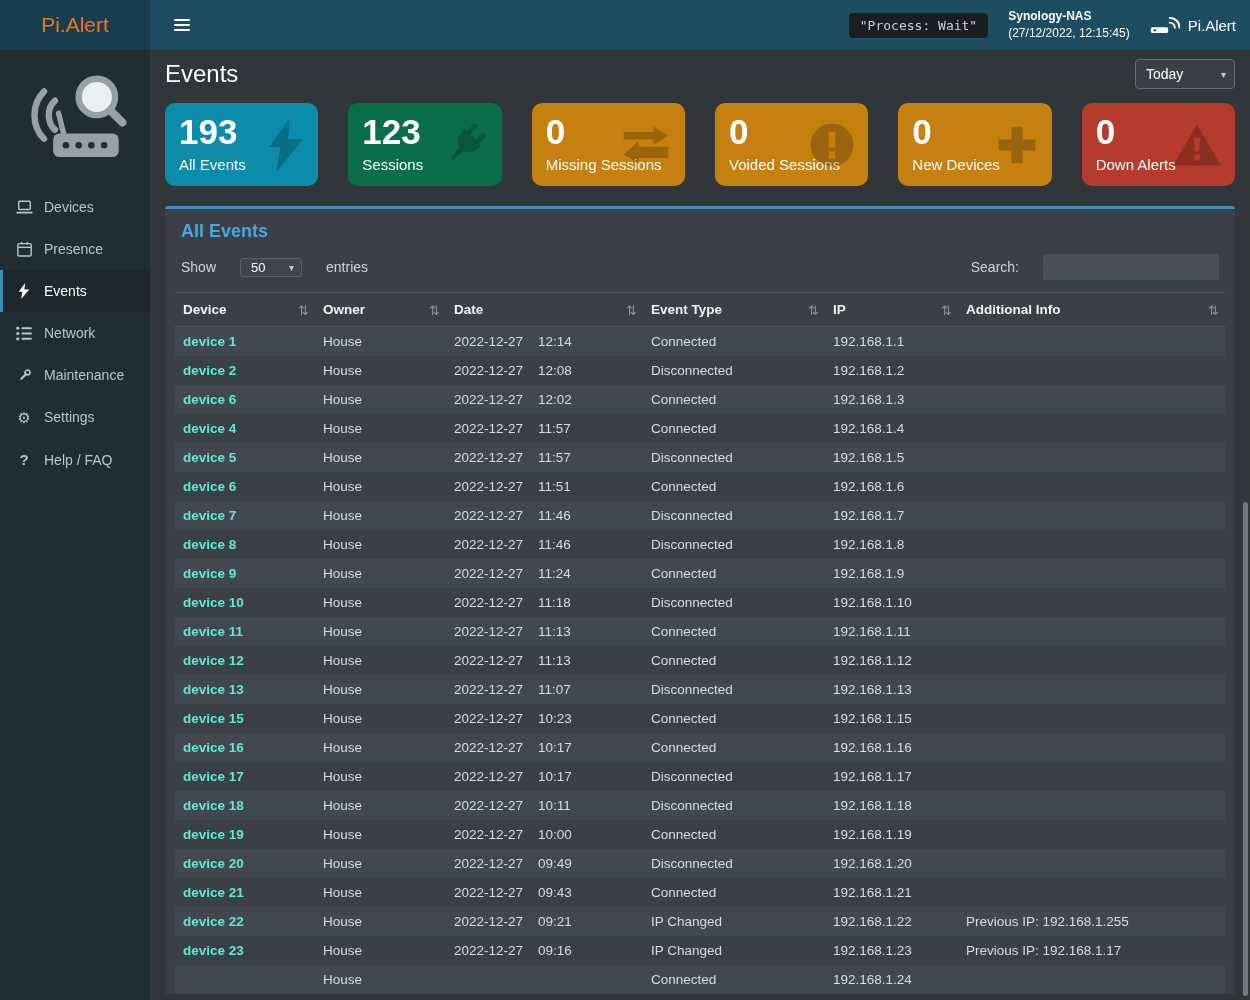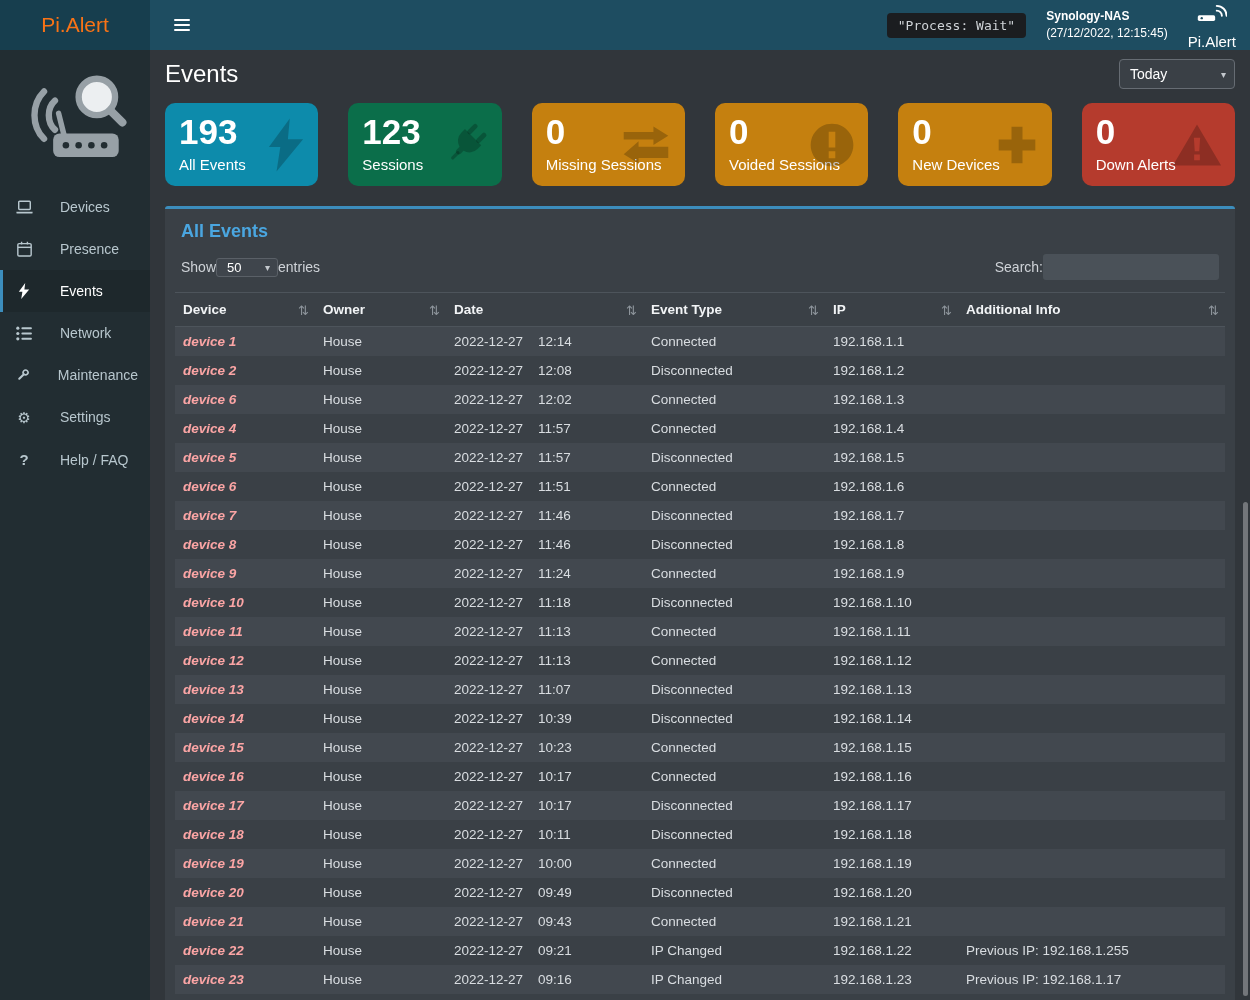--- a/index.html
+++ b/index.html
@@ -10,57 +10,57 @@
   
   .topbar{position:absolute;top:0;left:0;right:0;height:50px;background:#1e4d61;display:flex;align-items:center;z-index:10;}
   .logo-box{width:150px;height:50px;background:#173e4e;display:flex;align-items:center;justify-content:center;color:#f97316;font-size:21px;cursor:pointer;}
   .logo-box .bold{font-weight:400;}
   .hamburger{margin-left:16px;cursor:pointer;display:flex;flex-direction:column;gap:3px;padding:8px;}
   .hamburger span{display:block;width:16px;height:2px;background:#fff;border-radius:1px;}
   .topbar-right{margin-left:auto;display:flex;align-items:center;gap:20px;padding-right:14px;}
   .process-badge{background:#1b1d20;color:#cfd3d7;font-family:"DejaVu Sans Mono",monospace;font-size:13px;padding:5px 11px;border-radius:4px;}
   .nas-info{color:#fff;font-size:12px;line-height:1.45;}
   .nas-name{font-weight:700;}
-  .topbar-pialert{display:flex;align-items:center;gap:8px;color:#fff;font-size:15px;cursor:pointer;flex-direction:column;}
+  .topbar-pialert{display:flex;align-items:center;gap:8px;color:#fff;font-size:15px;cursor:pointer;}
   
   .sidebar{position:absolute;top:50px;left:0;width:150px;bottom:0;background:#222d32;z-index:9;}
   .logo-art{display:flex;justify-content:center;padding:16px 0 6px;color:#97a0a6;}
   .menu{margin-top:12px;}
-  .side-item{display:flex;align-items:center;gap:27px;padding:13px 12px;color:#b8c7ce;font-size:14px;cursor:pointer;border-left:3px solid transparent;}
+  .side-item{display:flex;align-items:center;gap:11px;padding:13px 12px;color:#b8c7ce;font-size:14px;cursor:pointer;border-left:3px solid transparent;}
   .side-item.active{background:#1e282c;color:#fff;border-left-color:#3c8dbc;}
   .side-icon{width:18px;display:inline-flex;justify-content:center;align-items:center;}
   .uni-icon{font-size:15px;line-height:1;}
   .q-glyph{font-weight:700;font-size:15px;}
   
   .content{margin-left:150px;padding:8px 15px 0;position:relative;}
   .page-head{display:flex;justify-content:space-between;align-items:center;height:32px;margin-bottom:13px;}
   .page-title{color:#fff;font-size:24px;font-weight:500;}
-  .period-select{background:#3a4046;color:#fff;border:1px solid #666c73;border-radius:4px;height:30px;width:116px;display:flex;align-items:center;justify-content:space-between;padding:0 8px 0 10px;font-size:14px;box-sizing:border-box;cursor:pointer;}
+  .period-select{background:#3a4046;color:#fff;border:1px solid #666c73;border-radius:4px;height:30px;width:100px;display:flex;align-items:center;justify-content:space-between;padding:0 8px 0 10px;font-size:14px;box-sizing:border-box;cursor:pointer;}
   .chev{color:#c3c8cd;font-size:10px;}
   
   .cards{display:flex;gap:30px;margin-bottom:20px;}
   .card{flex:1;border-radius:10px;color:#fff;padding:11px 14px;position:relative;height:83px;box-sizing:border-box;cursor:pointer;overflow:hidden;}
   .card-value{font-size:35px;font-weight:700;line-height:1.05;}
   .card-label{font-size:15px;margin-top:5px;}
   .card-icon{position:absolute;right:13px;top:50%;transform:translateY(-50%);color:rgba(0,0,0,0.22);line-height:0;}
   
   .panel{background:#3a4046;border-top:3px solid #3c8dbc;border-radius:3px;padding:8px 10px 0;}
   .panel-title{color:#4aa6e0;font-size:18px;font-weight:600;padding:4px 6px 12px;}
   .table-controls{display:flex;justify-content:space-between;align-items:center;padding:0 6px 12px;color:#cfd3d8;font-size:14px;}
-  .show-group,.search-group{display:flex;align-items:center;gap:0;justify-content:center;}
+  .show-group,.search-group{display:flex;align-items:center;gap:24px;justify-content:center;}
   .show-select{background:#3f454c;border:1px solid #5a6067;border-radius:3px;height:19px;width:62px;display:flex;align-items:center;justify-content:space-between;padding:0 7px 0 10px;box-sizing:border-box;font-size:13px;color:#fff;cursor:pointer;}
   .search-input{background:#4a5158;border:none;border-radius:3px;height:26px;width:160px;color:#fff;padding:0 8px;font-size:13px;outline:none;}
   
   table.events-table{width:100%;border-collapse:collapse;}
   .events-table th{text-align:left;font-weight:700;color:#f2f4f6;font-size:13.5px;line-height:15px;padding:9px 20px 9px 8px;border-top:1px solid #4d545b;border-bottom:1px solid #4d545b;position:relative;cursor:pointer;white-space:nowrap;}
   .sort-icon{position:absolute;right:6px;top:50%;transform:translateY(-50%);color:#8d949b;font-size:13px;font-weight:400;}
   .events-table td{padding:7px 8px;font-size:13.5px;line-height:15px;color:#d9dde1;white-space:nowrap;overflow:hidden;}
   .events-table tbody tr:nth-child(odd){background:#42484f;}
   .events-table tbody tr:nth-child(even){background:#3a4046;}
-  .dev-link{color:#fca5a5;font-weight:700;text-decoration:none;cursor:pointer;font-style:italic;}
+  .dev-link{color:#5eead4;font-weight:700;text-decoration:none;cursor:pointer;}
   .time{margin-left:15px;text-align:right;}
   
   .scroll-thumb{position:absolute;right:2px;top:502px;width:5px;height:494px;background:rgba(255,255,255,0.32);border-radius:3px;z-index:20;cursor:grab;}
 </style>
 </head>
 <body>
 
 <div class="topbar">
   <div class="logo-box">
     <span>Pi.</span>
@@ -376,28 +376,20 @@
           </tr>
           <tr>
             <td><a class="dev-link">device 13</a></td>
             <td>House</td>
             <td><span>2022-12-27</span><span class="time">11:07</span></td>
             <td>Disconnected</td>
             <td>192.168.1.13</td>
             <td></td>
           </tr>
           <tr>
-            <td><a class="dev-link">device 14</a></td>
-            <td>House</td>
-            <td><span>2022-12-27</span><span class="time">10:39</span></td>
-            <td>Disconnected</td>
-            <td>192.168.1.14</td>
-            <td></td>
-          </tr>
-          <tr>
             <td><a class="dev-link">device 15</a></td>
             <td>House</td>
             <td><span>2022-12-27</span><span class="time">10:23</span></td>
             <td>Connected</td>
             <td>192.168.1.15</td>
             <td></td>
           </tr>
           <tr>
             <td><a class="dev-link">device 16</a></td>
             <td>House</td>

